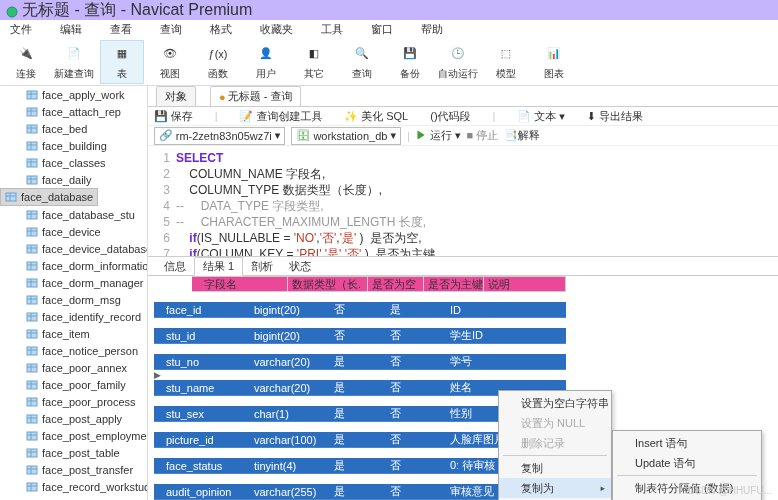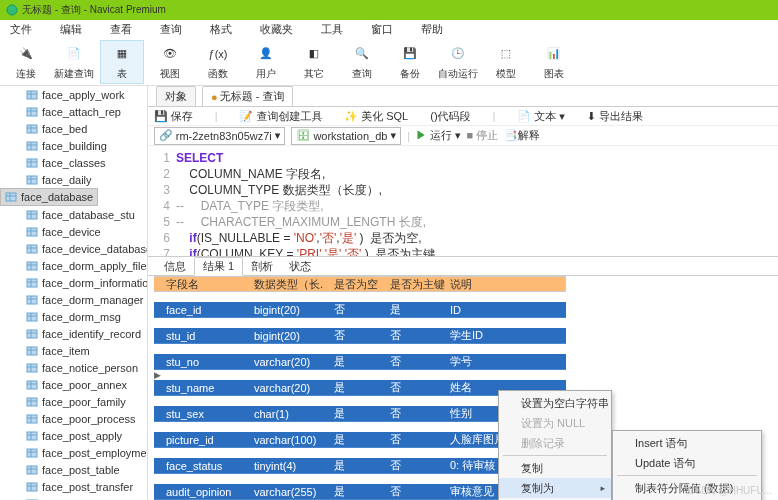--- a/index.html
+++ b/index.html
@@ -1,54 +1,54 @@
 <!DOCTYPE html>
 <html><head>
 <meta charset="utf-8">
 <style>
 * { margin:0; padding:0; box-sizing:border-box; font-family:"Microsoft YaHei","Segoe UI",sans-serif; }
 body { width:778px; height:500px; background:#fff; font-size:11px; color:#333; overflow:hidden; position:relative; }
-.titlebar { height:20px; display:flex; align-items:center; padding:0 6px; background:#84cc16; font-size:10px; color:#333; }
+.titlebar { height:20px; display:flex; align-items:center; padding:0 6px; background:#c4b5fd; font-size:16px; color:#333; }
 .titlebar .tico { width:12px; height:12px; margin-right:4px; }
 .menubar { height:18px; display:flex; align-items:center; padding:0 4px; background:#fff; font-size:11px;gap:16px; }
 .menubar span { margin:0 6px; cursor:default; }
 .toolbar { height:48px; display:flex; align-items:center; padding:2px 2px; background:#fff; border-bottom:1px solid #ddd; }
 .tbtn { display:flex; flex-direction:column; align-items:center; justify-content:center; width:44px; height:44px; margin:0 2px; border:1px solid transparent; cursor:pointer; }
 .tbtn.active { background:#e6f3fb; border-color:#bfe0f1; }
 .tbtn .ic { width:22px; height:22px; display:flex; align-items:center; justify-content:center; }
 .tbtn .lbl { font-size:10px; margin-top:2px; color:#333; }
 .main { display:flex; height:calc(100% - 86px); }
 .sidebar { width:148px; border-right:1px solid #ddd; overflow:hidden; background:#fff; }
 .srow { display:flex; align-items:center; height:17px; padding-left:26px; white-space:nowrap; font-size:11px; cursor:pointer; }
 .srow.sel { background:#d8d8d8; }
 .srow .tico2 { width:12px; height:12px; margin-right:4px; display:flex; align-items:center; justify-content:center; }
 .srow .tico2 svg { display:block; }
 .content { flex:1; display:flex; flex-direction:column; position:relative; }
 .tabs { height:22px; display:flex; align-items:flex-end; border-bottom:1px solid #ccc; padding-left:8px; font-size:11px; }
-.tab { padding:2px 8px; border:1px solid #ccc; border-bottom:none; margin-right:6px; background:#f5f5f5; border-radius:2px 2px 0 0; display:flex; align-items:center; }
+.tab { padding:2px 8px; border:1px solid #ccc; border-bottom:none; margin-right:14px; background:#f5f5f5; border-radius:2px 2px 0 0; display:flex; align-items:center; }
 .tab.active { background:#fff; }
 .tab .dot { color:#d98f24; margin-right:2px; }
 .qbar { height:22px; display:flex; align-items:center; padding:0 6px; font-size:11px; gap:22px; color:#333; border-bottom:1px solid #eee; }
 .sep { color:#ccc; }
 .connrow { height:22px; display:flex; align-items:center; padding:0 6px; gap:6px; border-bottom:1px solid #eee; }
 .sel { display:inline-flex; align-items:center; border:1px solid #bbb; height:18px; padding:0 4px; font-size:11px; background:#fff; }
 .green { color:#3a9e3a; }
 .la { color:#888; }
 .sql { font-family:Consolas,monospace; font-size:12px; line-height:16px; padding:4px 0 4px 4px; display:flex; height:125px; overflow:hidden; }
 .gut { width:24px; text-align:right; color:#aaa; padding-right:6px; }
 .code { flex:1; white-space:pre; }
 .kw { color:#6d28d9; font-weight:bold; }
 .str { color:#c03c2a; }
 .cm { color:#999; }
 .restabs { height:20px; display:flex; align-items:flex-end; border-top:1px solid #ccc; border-bottom:1px solid #ccc; padding-left:8px; font-size:11px; }
 .rtab { padding:1px 8px; cursor:pointer; }
 .rtab.active { background:#fff; border:1px solid #ccc; border-bottom-color:#fff; margin-bottom:-1px; border-radius:2px 2px 0 0; }
 .grid { display:flex; flex-direction:column; width:412px; margin-left:6px; }
 .grh, .gr { display:flex; height:16px; align-items:center; font-size:11px; }
-.grh { background:#fdba74; border-top:1px solid #ccc; border-bottom:1px solid #ccc; }
+.grh { background:#ec4899; border-top:1px solid #ccc; border-bottom:1px solid #ccc;margin-left:38px; }
 .grh > div { border-right:1px solid #ccc; padding-left:4px; }
 .gr { background:#2b6dbf; color:#fff; border-bottom:1px solid #4a86cc;margin-top:10px; }
 .gr > div { padding-left:4px; overflow:hidden; text-overflow:ellipsis; }
 .col0{width:8px;} .col1{width:88px;} .col2{width:80px;} .col3{width:56px;} .col4{width:60px;} .col5{flex:1;}
 .ctx { position:absolute; background:#f6f6f6; border:1px solid #aaa; box-shadow:2px 2px 4px rgba(0,0,0,.2); font-size:11px; padding:2px 0; }
 .ctx .ci { height:20px; display:flex; align-items:center; padding:0 18px 0 22px; position:relative; cursor:pointer; white-space:nowrap; }
 .ctx .ci:hover, .ctx .ci.hov { background:#d9e8f8; }
 .ctx .ci.dis { color:#aaa; }
 .ctx hr { border:none; border-top:1px solid #ccc; margin:2px 4px; }
 .ctx .arr::after { content:"▸"; position:absolute; right:6px; font-size:9px; color:#555; }
@@ -216,29 +216,20 @@
     <span>face_device</span>
   </div><div class="srow">
     <span class="tico2">
           <svg width="12" height="12">
             <rect x="1" y="2" width="10" height="8" fill="#bdd8ee" stroke="#6aa5d0"></rect>
             <line x1="1" y1="5" x2="11" y2="5" stroke="#6aa5d0"></line>
             <line x1="5" y1="2" x2="5" y2="10" stroke="#6aa5d0"></line>
           </svg>
         </span>
     <span>face_device_database</span>
-  </div><div class="srow">
-    <span class="tico2">
-          <svg width="12" height="12">
-            <rect x="1" y="2" width="10" height="8" fill="#bdd8ee" stroke="#6aa5d0"></rect>
-            <line x1="1" y1="5" x2="11" y2="5" stroke="#6aa5d0"></line>
-            <line x1="5" y1="2" x2="5" y2="10" stroke="#6aa5d0"></line>
-          </svg>
-        </span>
-    <span>face_dorm_apply_file</span>
   </div><div class="srow">
     <span class="tico2">
           <svg width="12" height="12">
             <rect x="1" y="2" width="10" height="8" fill="#bdd8ee" stroke="#6aa5d0"></rect>
             <line x1="1" y1="5" x2="11" y2="5" stroke="#6aa5d0"></line>
             <line x1="5" y1="2" x2="5" y2="10" stroke="#6aa5d0"></line>
           </svg>
         </span>
     <span>face_dorm_informatior</span>
   </div><div class="srow">

